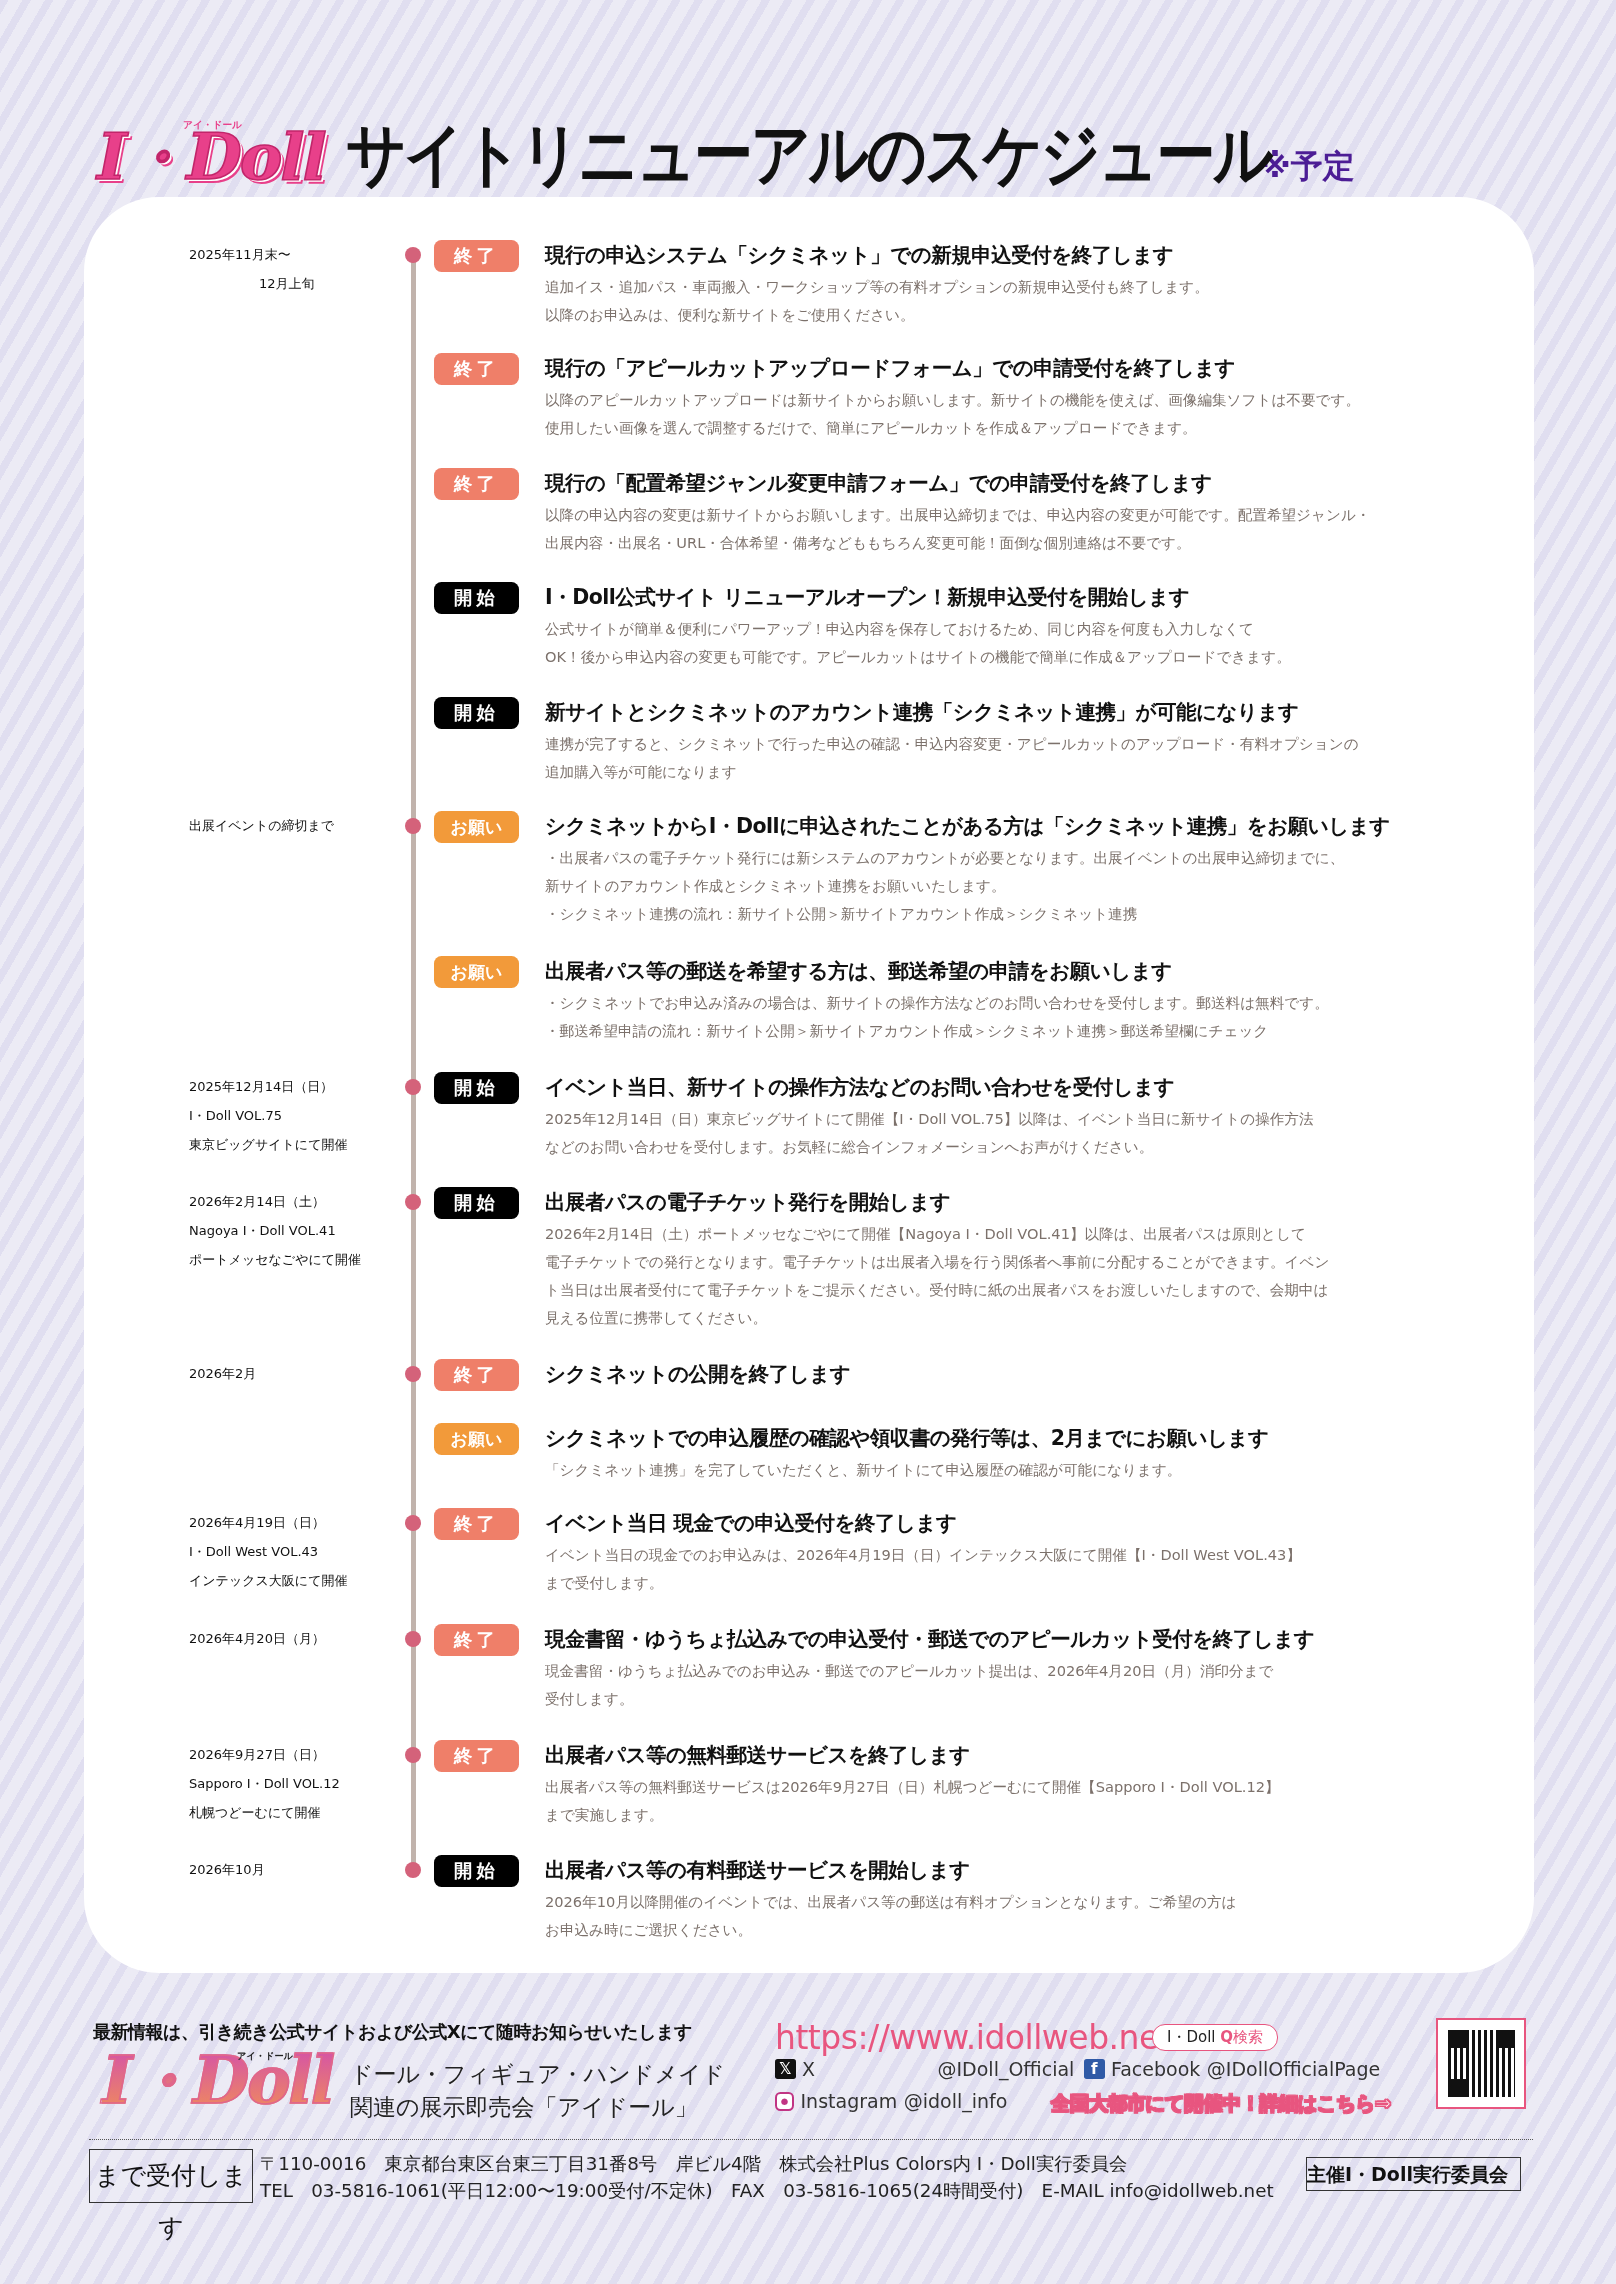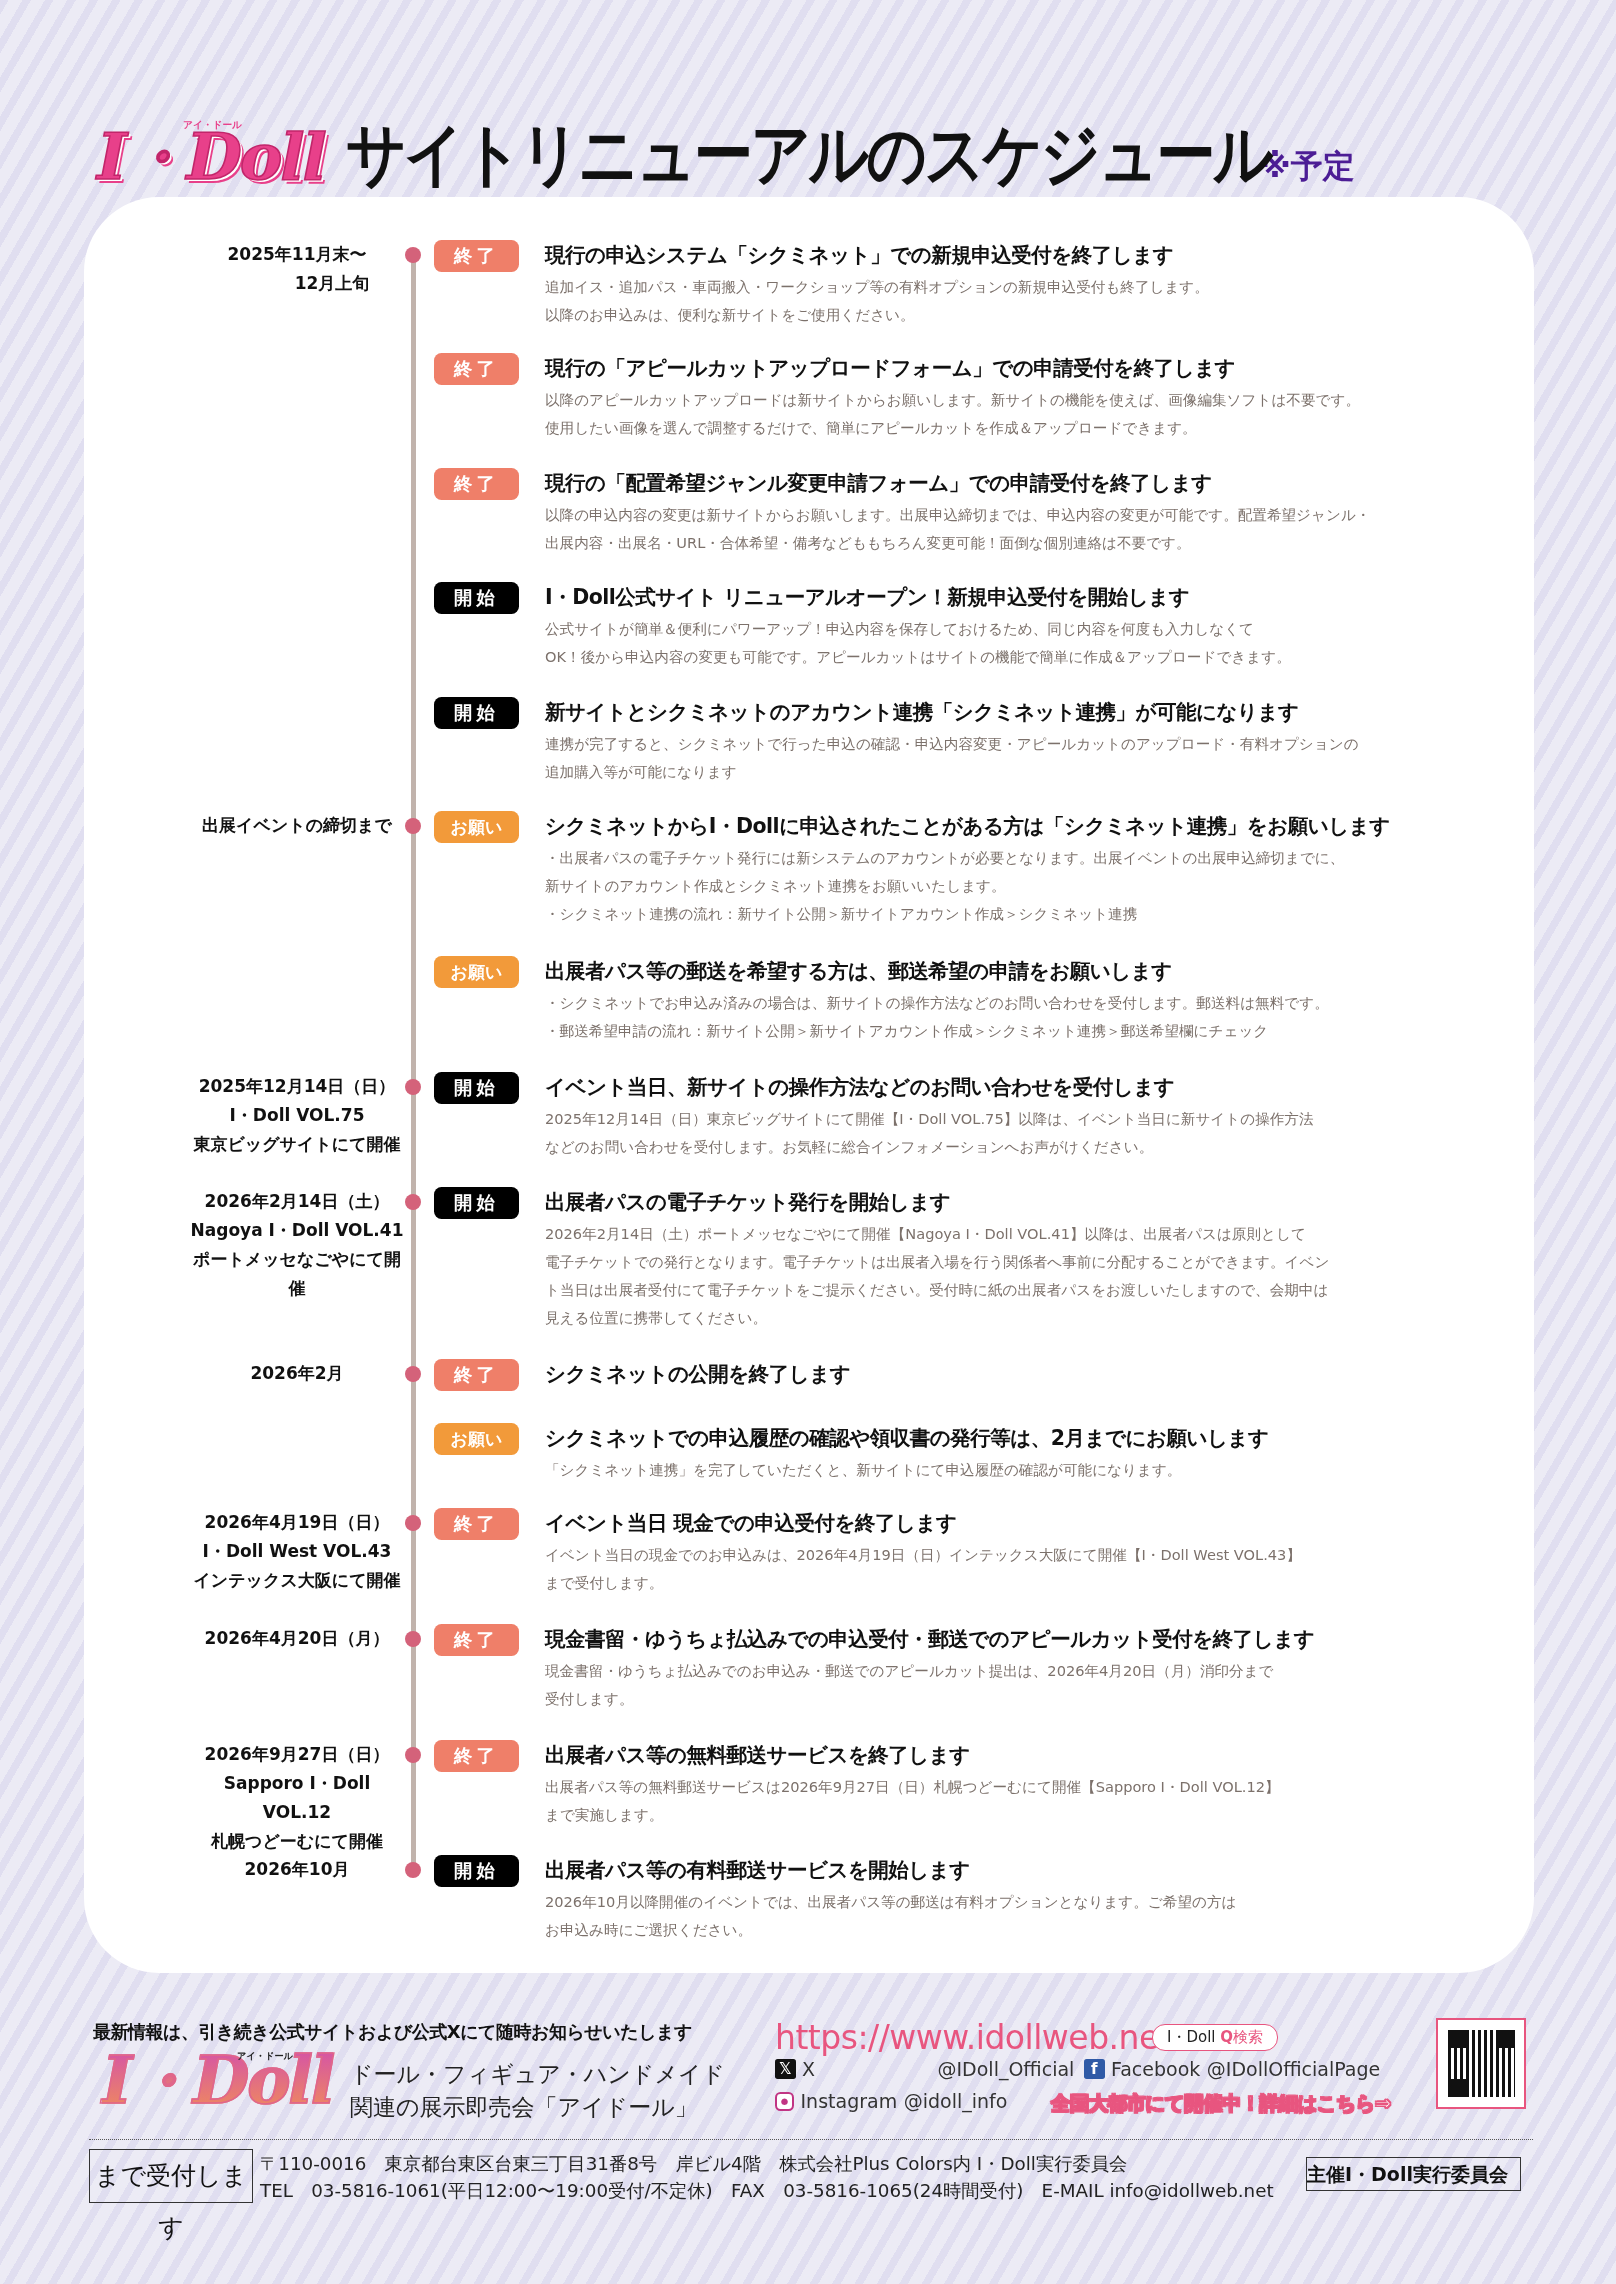--- a/index.html
+++ b/index.html
@@ -17,21 +17,21 @@
     text-shadow: 2.2px 2.2px 0 #fff, 3.8px 3.8px 0 #e8408a;
   }
   .logo .ruby { position:absolute; top:-5.4px; left:86px; font-size:9.7px; font-style:normal; letter-spacing:0; -webkit-text-stroke:0; text-shadow:none; color:#e8408a; }
   .page-title { font-family:"DejaVu Sans", sans-serif; font-weight:bold; font-size:69px; color:#111; margin-left:21.6px; line-height:1; letter-spacing:-3.2px; transform:scaleX(0.86); transform-origin:left bottom; }
   .title-note { font-size:32px; font-weight:bold; color:#4c1d95; margin-left:-162px; }
 
   .card { position:absolute; left:84px; top:197px; width:1450px; height:1776px; background:#fff; border-radius:75px; }
   .timeline-line { position:absolute; left:411px; top:259px; width:4.9px; height:1606px; background:#c1b3ac; }
 
   .entry { position:absolute; left:0; width:1617px; }
-  .date { position:absolute; left:189px; width:216px; font-weight:bold; font-size:17px; color:#111; line-height:29px;text-align:center; }
+  .date { position:absolute; left:189px; width:216px; font-weight:normal; font-size:13px; color:#111; line-height:29px; }
   .date .l1 { display:block; }
   .date .indent { padding-left:70px; }
   .dot { position:absolute; left:405px; width:16px; height:16px; border-radius:50%; background:#d4627a; }
   .badge { position:absolute; left:434px; width:85px; height:32px; border-radius:7.5px; color:#fff; font-weight:bold; font-size:18.3px; text-align:center; line-height:32px; letter-spacing:4.3px; }
   .badge.end { background:#ef7f69; }
   .badge.start { background:#000000; }
   .badge.req { background:#f29a3a; letter-spacing:0; font-size:17px; }
   .etitle { position:absolute; left:545px; font-weight:bold; font-size:20.5px; color:#111; white-space:nowrap; line-height:32px; letter-spacing:-0.5px; }
   .ebody { position:absolute; left:545px; width:889px; font-size:14.6px; color:#7c716b; line-height:28px; }
   .ebody div { white-space:nowrap; }

